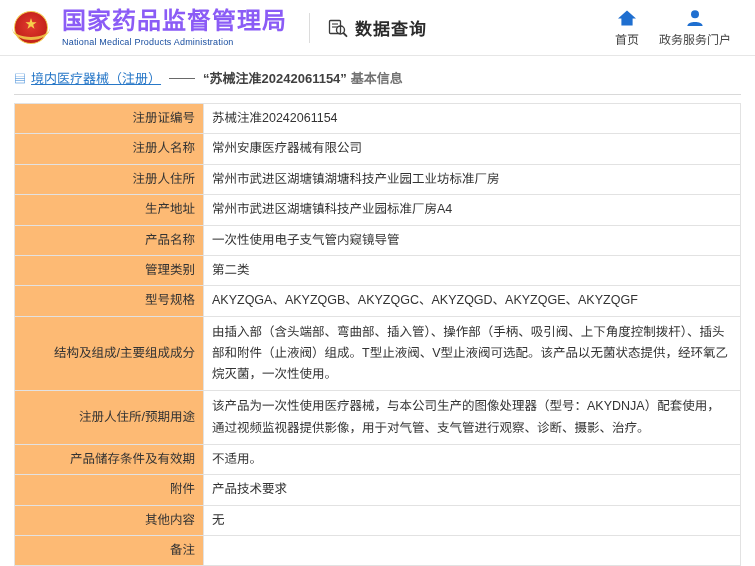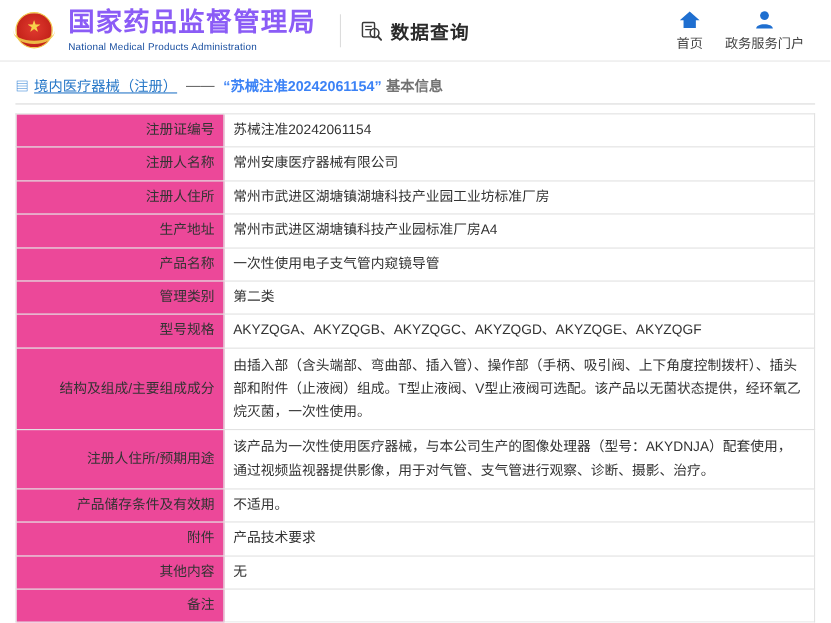--- a/index.html
+++ b/index.html
@@ -140,21 +140,21 @@
   .crumb-link {
     color: #2878c8;
     cursor: pointer;
     text-decoration: underline;
   }
   .crumb-dash {
     color: #555;
     margin: 0 4px;
   }
   .crumb-reg {
-    color: #3b82f6;
+    color: #404040;
     font-weight: bold;
   }
   .crumb-current {
     color: #737373;
     font-weight: bold;
   }
   .crumb-rule {
     border: 0;
     border-top: 1px solid #d9d9d9;
     margin: 7px 0 0 0;
@@ -173,21 +173,21 @@
   table.info td {
     border: 1px solid #e2e2e2;
     padding: 5px 8px;
     vertical-align: middle;
     font-size: 12.5px;
     line-height: 1.55;
   }
   td.label {
     width: 172px;
     text-align: right;
-    background: #ec4899;
+    background: #fdba74;
     color: #333;
     white-space: nowrap;
     padding-right: 10px;
   }
   td.value {
     color: #333;
     word-break: break-all;
   }
   td.value.tall { line-height: 1.7; }
 </style>

